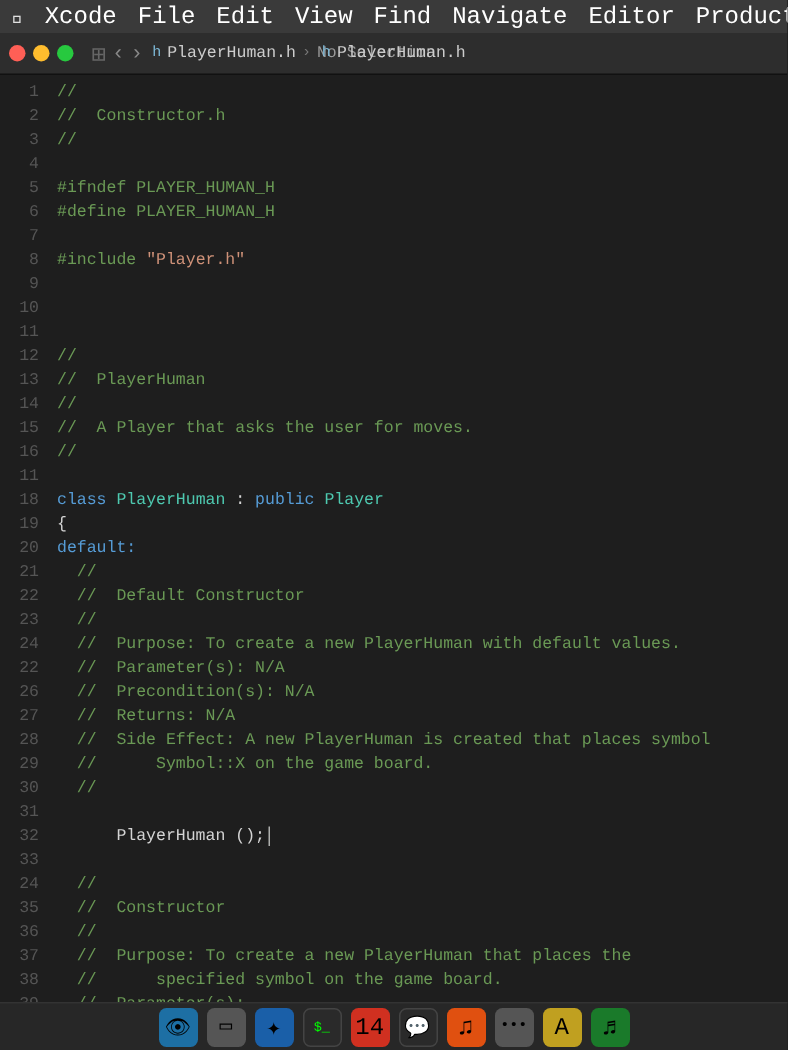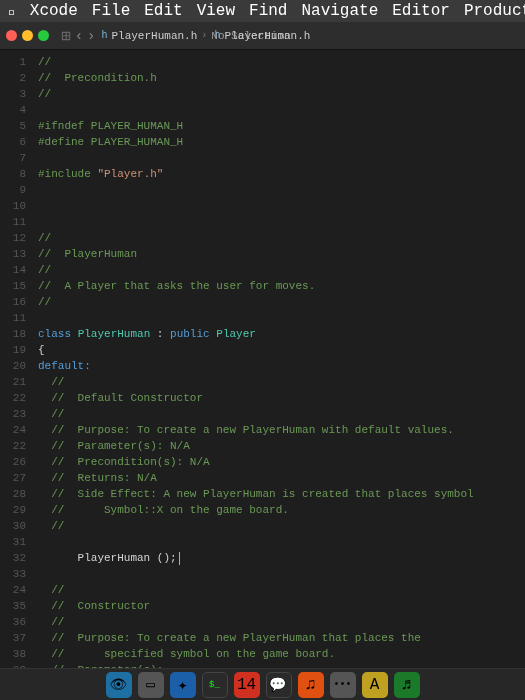--- a/index.html
+++ b/index.html
@@ -231,21 +231,21 @@
       <div>33</div>
       <div>24</div>
       <div>35</div>
     <div>36</div>
       <div>37</div>
       <div>38</div>
       <div>39</div>
 
   </div>
   <div class="code-content"><span class="cm">//</span>
-<span class="cm">//  Precondition.h</span>
+<span class="cm">//  Constructor.h</span>
 <span class="cm">//</span>
 
 <span class="cm">#ifndef PLAYER_HUMAN_H</span>
 <span class="cm">#define PLAYER_HUMAN_H</span>
 
 <span class="cm">#include <span class="st">"Player.h"</span></span>
 
 
 
 <span class="cm">//</span>

